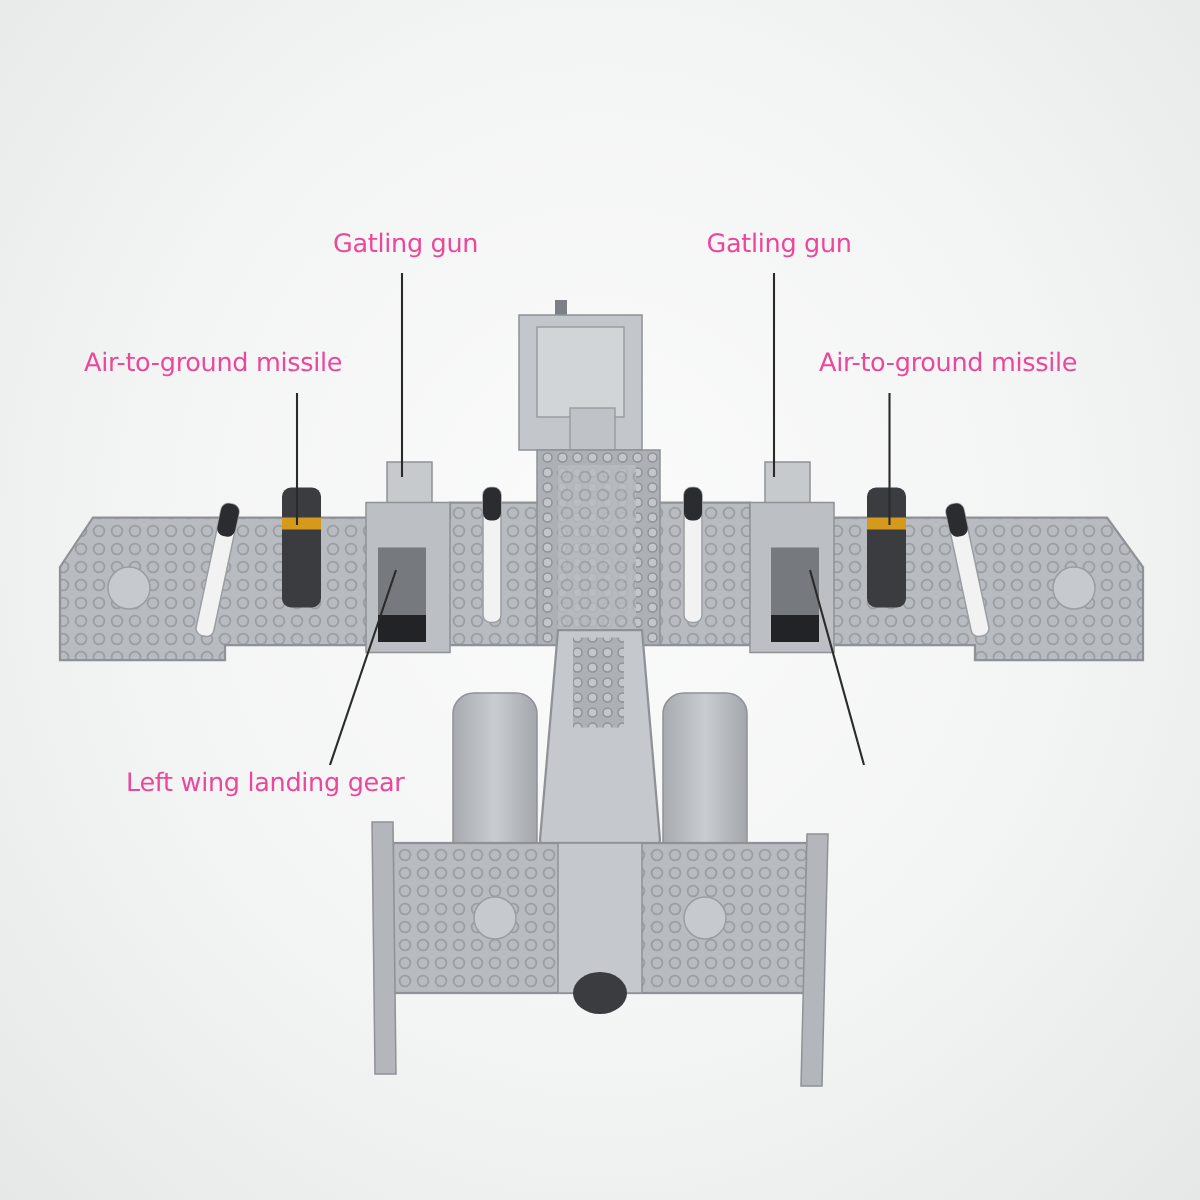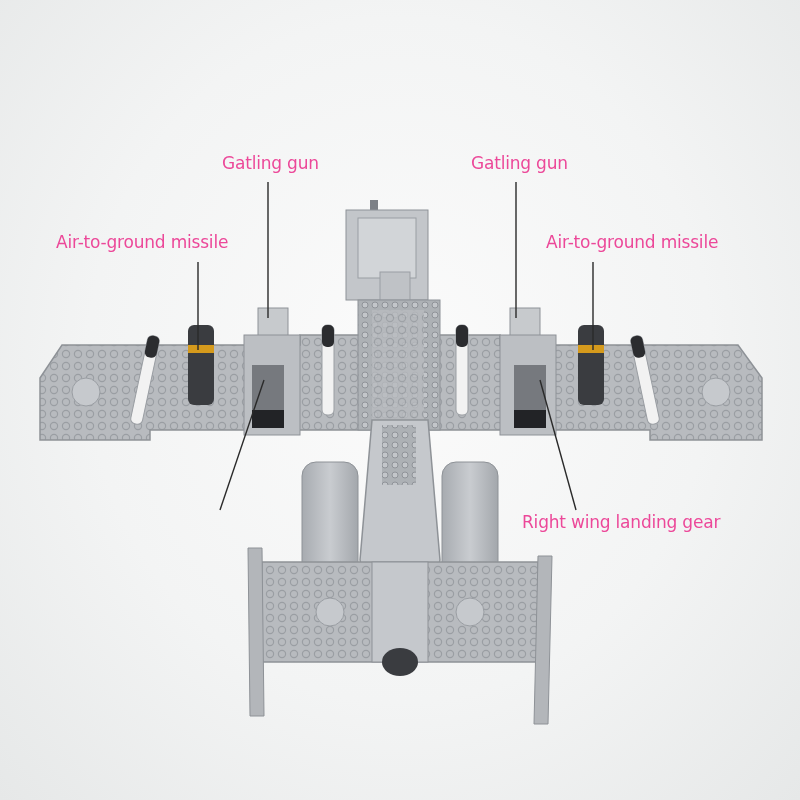--- a/index.html
+++ b/index.html
@@ -103,14 +103,14 @@
       <line x1="593" y1="262" x2="593" y2="350"></line>
       <line x1="264" y1="380" x2="220" y2="510"></line>
       <line x1="540" y1="380" x2="576" y2="510"></line>
     </g>
   </svg>
 
   <div class="label" style="left:222px;top:153px;">Gatling gun</div>
   <div class="label" style="left:471px;top:153px;">Gatling gun</div>
   <div class="label" style="left:56px;top:232px;">Air-to-ground missile</div>
   <div class="label" style="left:546px;top:232px;">Air-to-ground missile</div>
-  <div class="label" style="left:522px;top:512px;">Right wing landing gear</div>
+  <div class="label" style="left:84px;top:512px;">Left wing landing gear</div>
 </div>
 
 </body></html>

